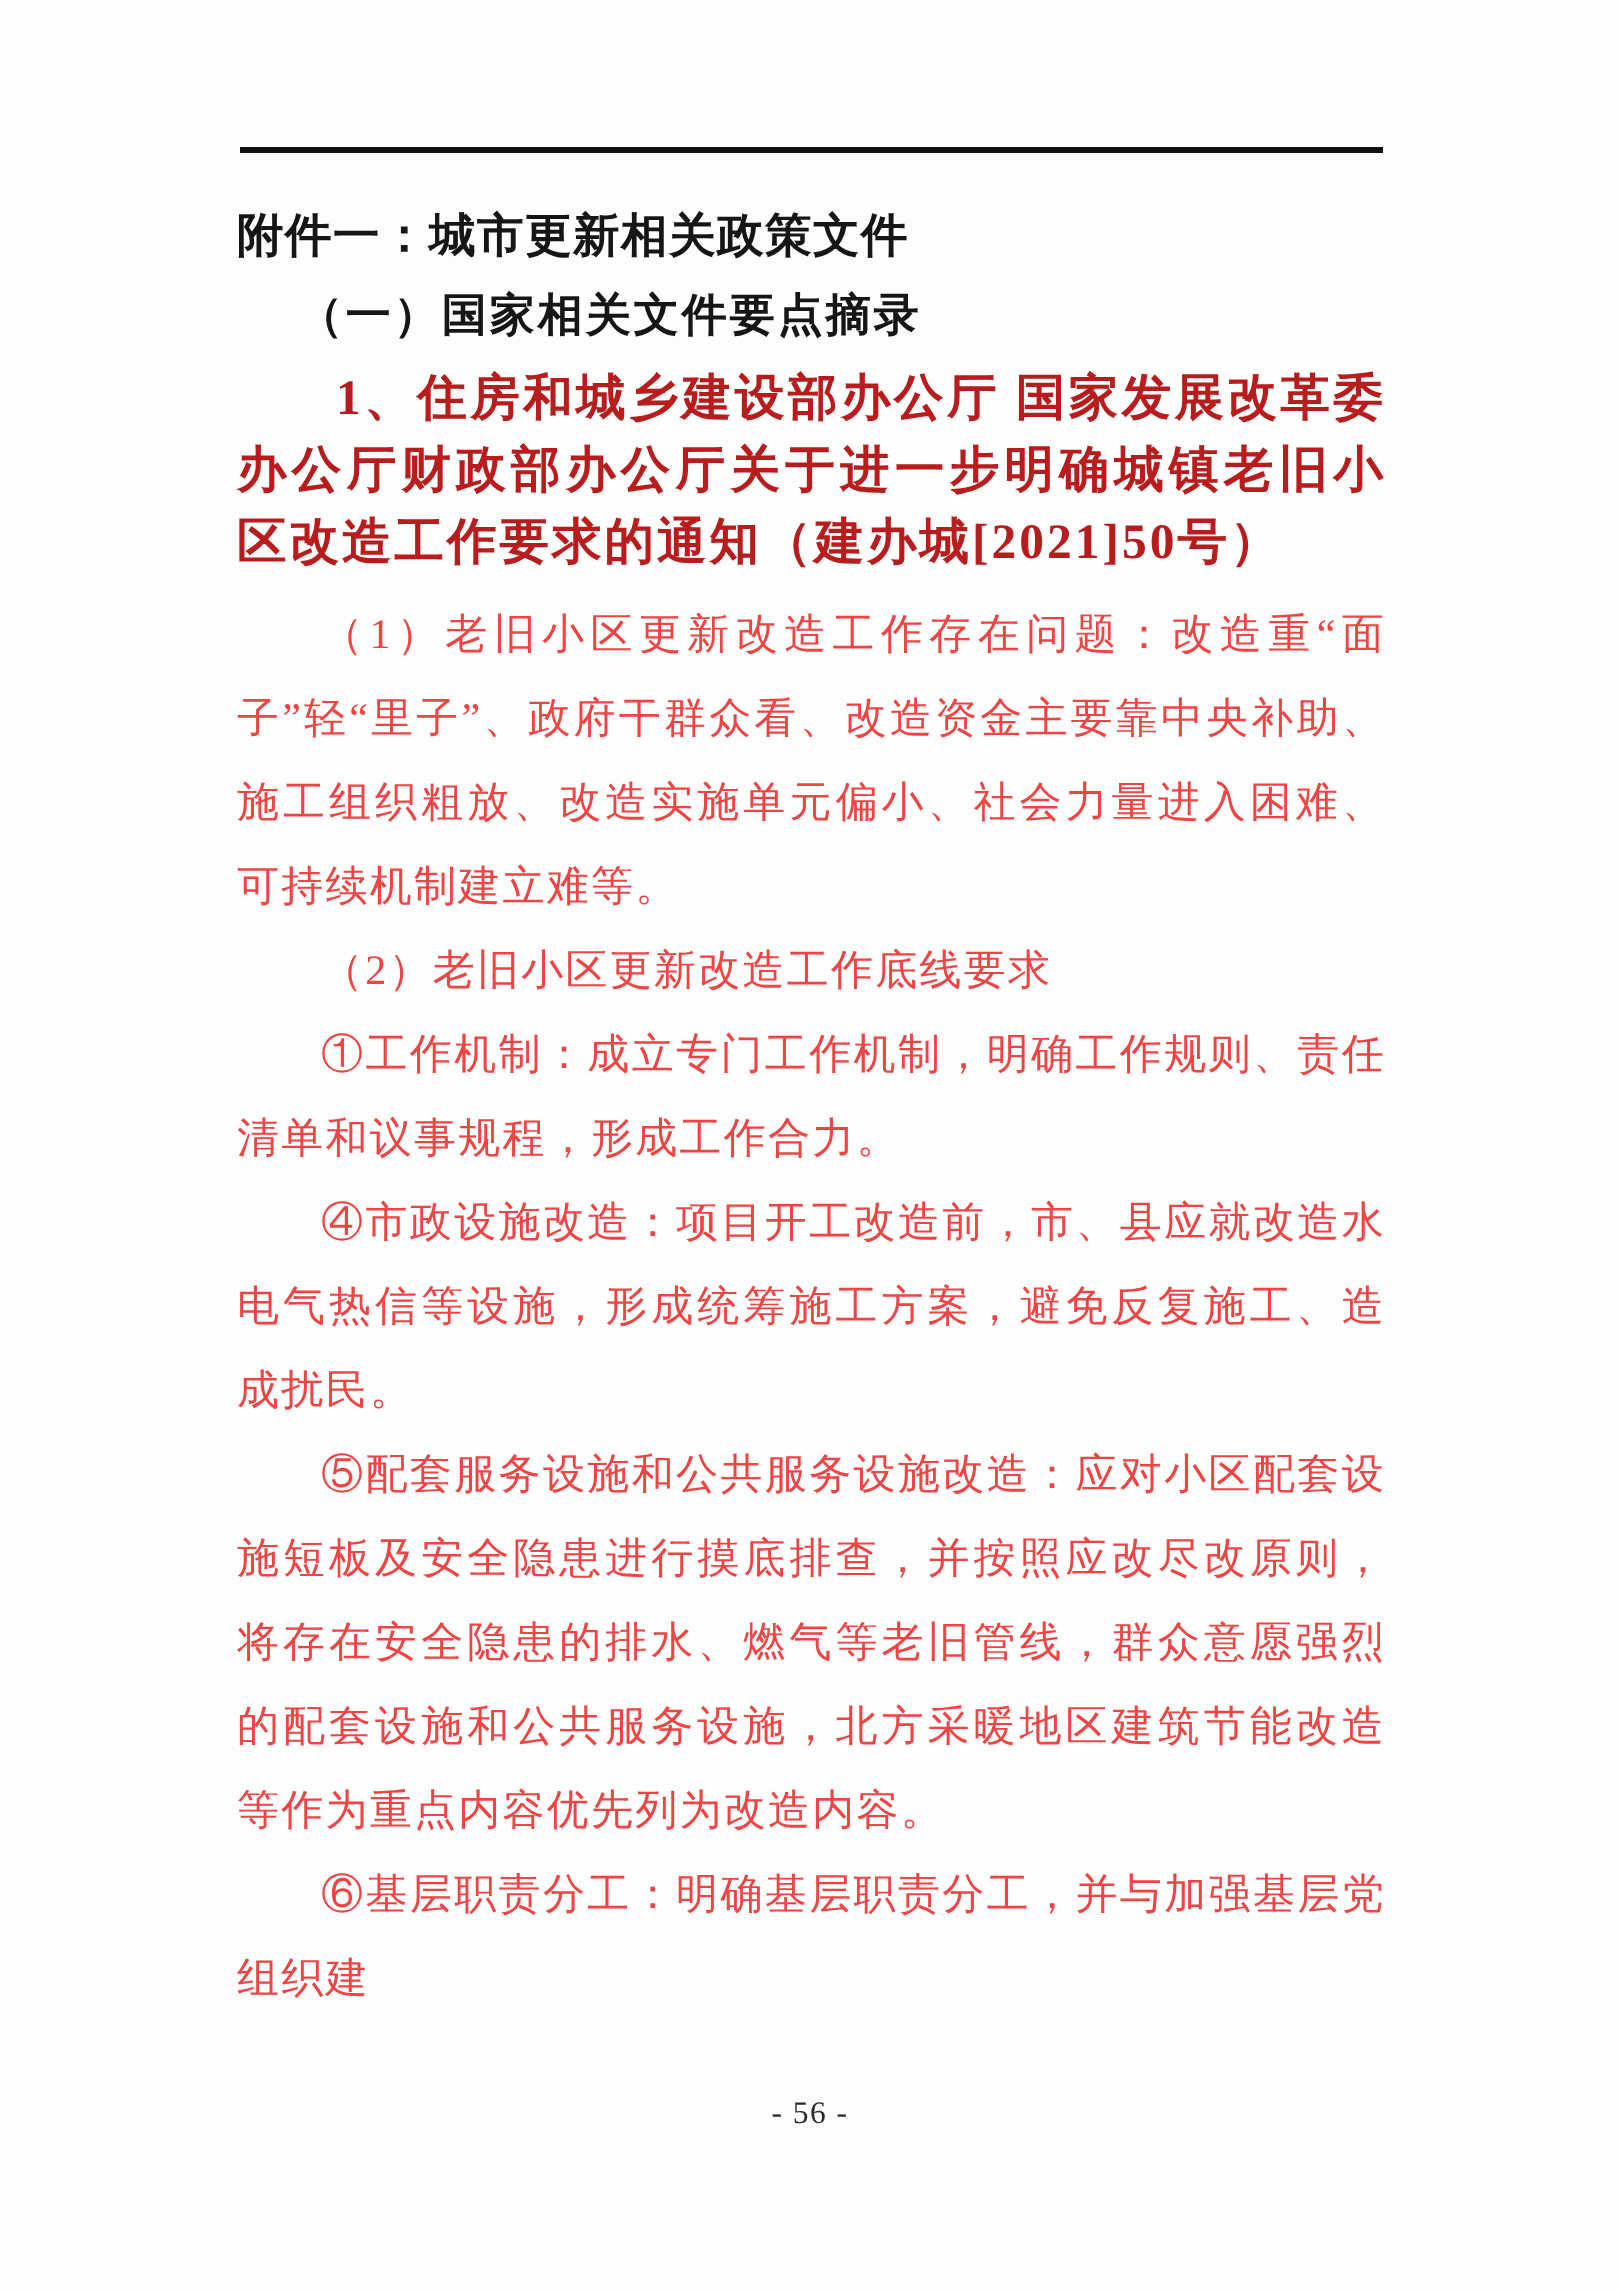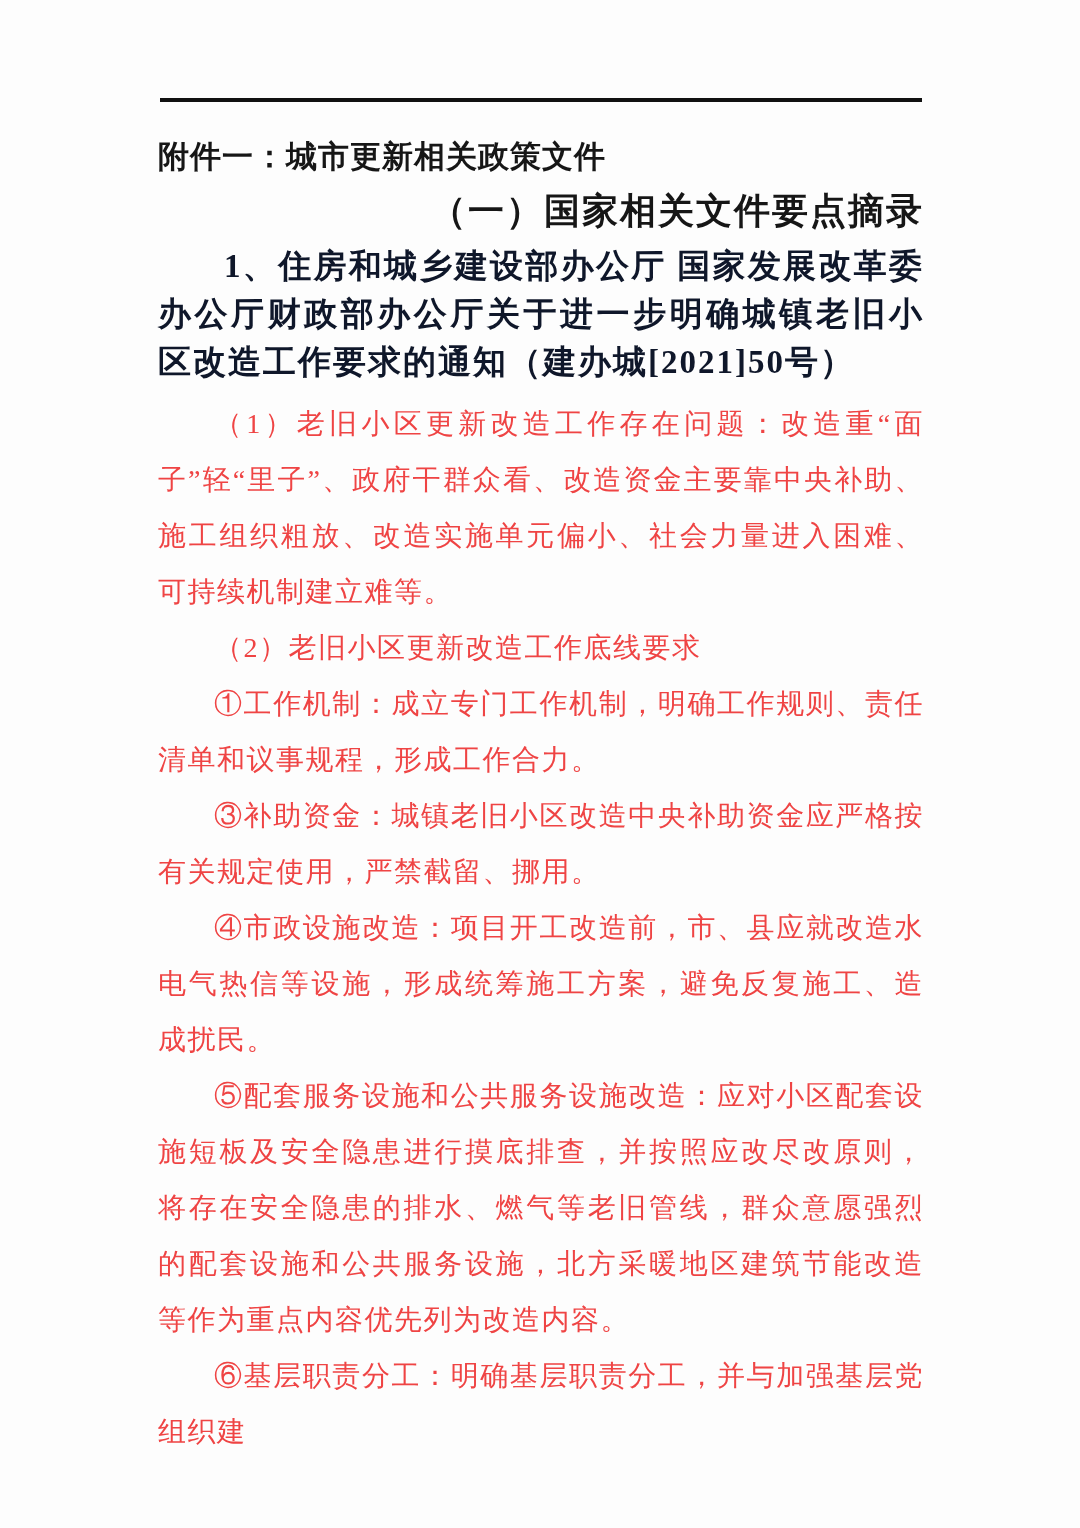--- a/index.html
+++ b/index.html
@@ -35,37 +35,36 @@
     margin: 0 0 12px 0;
     font-family: "Liberation Sans", "DejaVu Sans", sans-serif;
     font-size: 31px;
     font-weight: bold;
     line-height: 42px;
     letter-spacing: 1px;
     color: #161616;
   }
   .section-heading {
     margin: 0 0 10px 0;
-    font-size: 36px;
+    font-size: 30px;
     font-weight: bold;
     line-height: 42px;
     letter-spacing: 2px;
     text-indent: 1.35em;
     color: #161616;
-    text-align: right;
   }
   .doc-heading {
     margin: 0 0 10px 0;
     font-size: 33px;
     font-weight: bold;
     line-height: 48px;
     letter-spacing: 2px;
     text-indent: 2em;
     text-align: justify;
-    color: #0f172a;
+    color: #b91c1c;
   }
   .body-para {
     margin: 0;
     font-size: 28px;
     line-height: 56px;
     letter-spacing: 1.5px;
     text-indent: 2em;
     text-align: justify;
     text-justify: inter-character;
     color: #ef4444;
@@ -90,19 +89,19 @@
   <div class="content">
     <h1 class="doc-title">附件一：城市更新相关政策文件</h1>
 
     <h2 class="section-heading">（一）国家相关文件要点摘录</h2>
 
     <h3 class="doc-heading">1、住房和城乡建设部办公厅 国家发展改革委办公厅财政部办公厅关于进一步明确城镇老旧小区改造工作要求的通知（建办城[2021]50号）</h3>
 
     <p class="body-para">（1）老旧小区更新改造工作存在问题：改造重“面子”轻“里子”、政府干群众看、改造资金主要靠中央补助、施工组织粗放、改造实施单元偏小、社会力量进入困难、可持续机制建立难等。</p>
     <p class="body-para">（2）老旧小区更新改造工作底线要求</p>
     <p class="body-para">①工作机制：成立专门工作机制，明确工作规则、责任清单和议事规程，形成工作合力。</p>
-    <p class="body-para">③补助资金：城镇老旧小区改造中央补助资金应严格按有关规定使用，严禁截留、挪用。</p>
     <p class="body-para">④市政设施改造：项目开工改造前，市、县应就改造水电气热信等设施，形成统筹施工方案，避免反复施工、造成扰民。</p>
     <p class="body-para">⑤配套服务设施和公共服务设施改造：应对小区配套设施短板及安全隐患进行摸底排查，并按照应改尽改原则，将存在安全隐患的排水、燃气等老旧管线，群众意愿强烈的配套设施和公共服务设施，北方采暖地区建筑节能改造等作为重点内容优先列为改造内容。</p>
     <p class="body-para">⑥基层职责分工：明确基层职责分工，并与加强基层党组织建</p>
   </div>
 
+  <div class="page-number">- 56 -</div>
 </div>
 
 </body></html>

